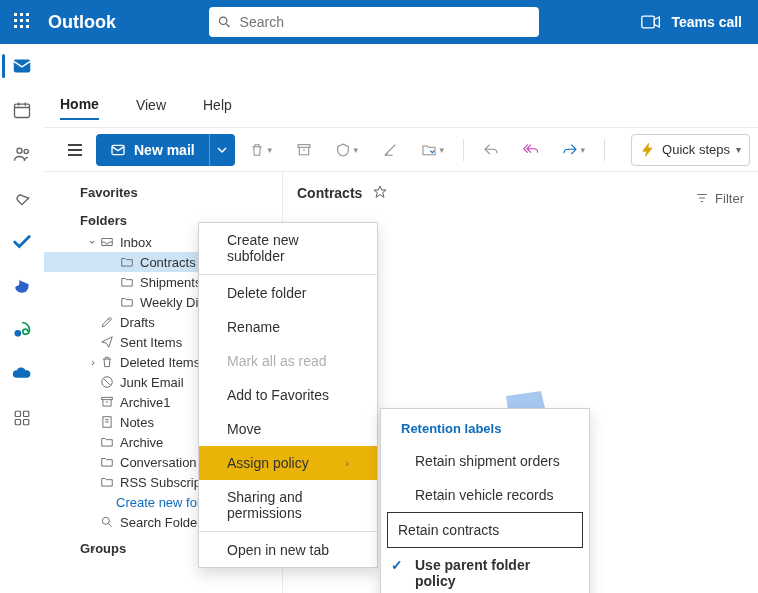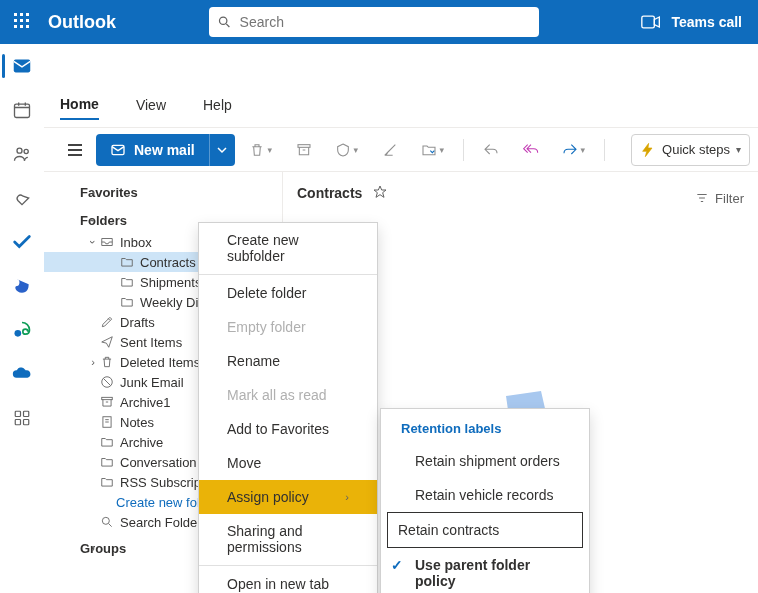--- a/index.html
+++ b/index.html
@@ -419,23 +419,20 @@
 </div>
 
 <div class="ctx">
   <div class="ctx-item">
       <span>Create new subfolder</span>
     </div>
   <div class="ctx-sep"></div>
   <div class="ctx-item">
       <span>Delete folder</span>
     </div>
-  <div class="ctx-item disabled">
-      <span>Empty folder</span>
-    </div>
   <div class="ctx-item">
       <span>Rename</span>
     </div>
   <div class="ctx-item disabled">
       <span>Mark all as read</span>
     </div>
   <div class="ctx-item">
       <span>Add to Favorites</span>
     </div>
   <div class="ctx-item">

